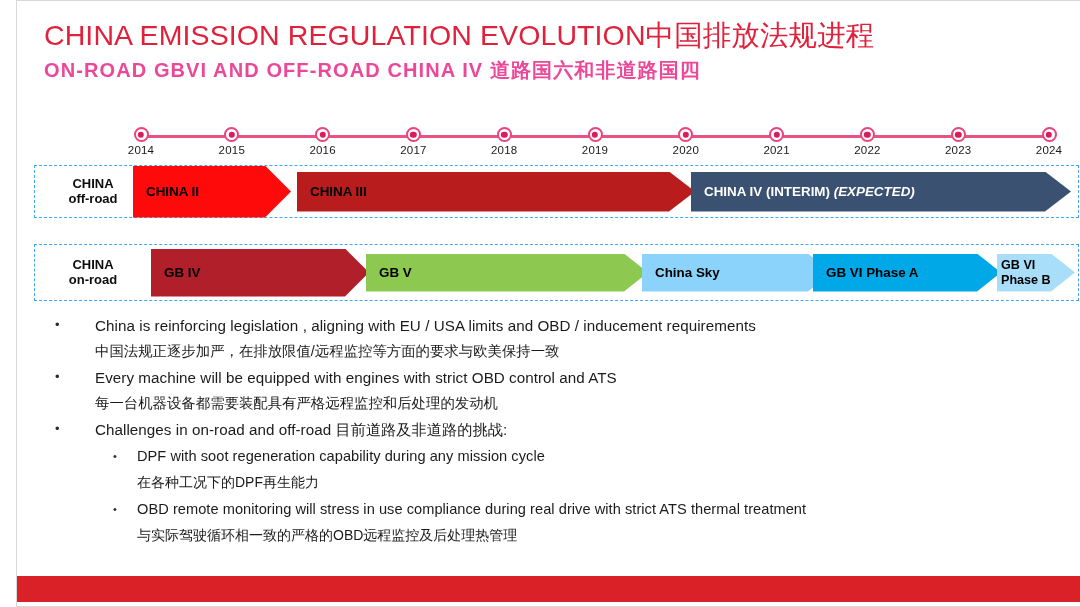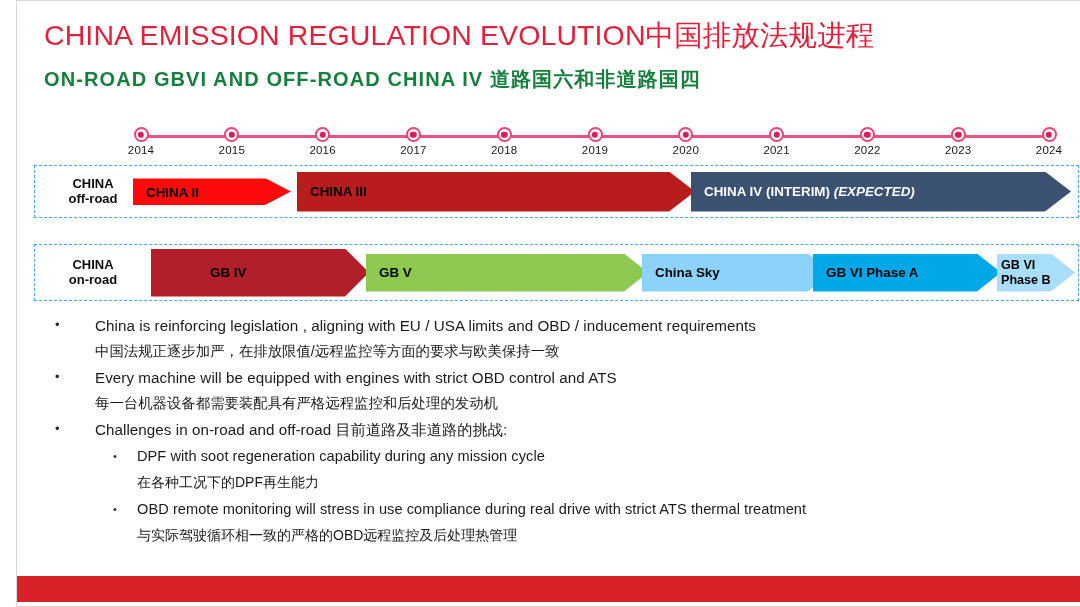--- a/index.html
+++ b/index.html
@@ -35,26 +35,25 @@
     color: #E0213C;
     font-weight: 400;
     white-space: nowrap;
     line-height: 1.15;
   }
   .title-sub {
     position: absolute;
     left: 27px;
     top: 57px;
     font-size: 20px;
-    color: #15803d;
+    color: #ec4899;
     font-weight: 700;
     letter-spacing: 1.1px;
     white-space: nowrap;
     line-height: 1.2;
-    margin-top: 9px;
   }
 
   
   .timeline {
     position: absolute;
     left: 118px;
     top: 126px;
     width: 920px;
     height: 34px;
   }
@@ -282,39 +281,39 @@
         </div>
       </div>
   </div>
 
   <div class="band band-offroad" style="border-color: rgb(63, 169, 245);">
     <div class="band-label">
       <span>CHINA</span><br>
       <span>off-road</span>
     </div>
     <div id="offroad-arrows">
-        <div class="arrow" style="left: 98px; width: 158px; height: 27px; background: rgb(255, 10, 10); color: rgb(0, 0, 0); clip-path: polygon(0px 0px, calc(100% - 26px) 0px, 100% 50%, calc(100% - 26px) 100%, 0px 100%); font-size: 13.4px;">
+        <div class="arrow" style="left: 98px; width: 158px; height: 52px; background: rgb(255, 10, 10); color: rgb(0, 0, 0); clip-path: polygon(0px 0px, calc(100% - 26px) 0px, 100% 50%, calc(100% - 26px) 100%, 0px 100%); font-size: 13.4px;">
           <span class="arrow-label">CHINA II</span>
         </div>
         <div class="arrow" style="left: 262px; width: 398px; height: 40px; background: #b91c1c; color: rgb(0, 0, 0); clip-path: polygon(0px 0px, calc(100% - 26px) 0px, 100% 50%, calc(100% - 26px) 100%, 0px 100%); font-size: 13.4px;">
           <span class="arrow-label">CHINA III</span>
         </div>
         <div class="arrow" style="left: 656px; width: 380px; height: 40px; background: rgb(59, 81, 114); color: rgb(255, 255, 255); clip-path: polygon(0px 0px, calc(100% - 26px) 0px, 100% 50%, calc(100% - 26px) 100%, 0px 100%); font-size: 13.4px;">
           <span class="arrow-label">CHINA IV (INTERIM) <span class="ital">(EXPECTED)</span></span>
         </div>
       </div>
   </div>
 
   <div class="band band-onroad" style="border-color: rgb(63, 169, 245);">
     <div class="band-label">
       <span>CHINA</span><br>
       <span>on-road</span>
     </div>
     <div id="onroad-arrows">
-        <div class="arrow" style="left: 116px; width: 218px; height: 48px; background: rgb(176, 31, 42); color: rgb(0, 0, 0); clip-path: polygon(0px 0px, calc(100% - 24px) 0px, 100% 50%, calc(100% - 24px) 100%, 0px 100%); font-size: 13.4px; padding-left: 46px;">
+        <div class="arrow" style="left: 116px; width: 218px; height: 48px; background: rgb(176, 31, 42); color: rgb(0, 0, 0); clip-path: polygon(0px 0px, calc(100% - 24px) 0px, 100% 50%, calc(100% - 24px) 100%, 0px 100%); font-size: 13.4px;">
           <span class="arrow-label">GB IV</span>
         </div>
         <div class="arrow" style="left: 331px; width: 282px; height: 38px; background: rgb(141, 201, 81); color: rgb(0, 0, 0); clip-path: polygon(0px 0px, calc(100% - 24px) 0px, 100% 50%, calc(100% - 24px) 100%, 0px 100%); font-size: 13.4px;">
           <span class="arrow-label">GB V</span>
         </div>
         <div class="arrow" style="left: 607px; width: 190px; height: 38px; background: rgb(139, 211, 250); color: rgb(0, 0, 0); clip-path: polygon(0px 0px, calc(100% - 24px) 0px, 100% 50%, calc(100% - 24px) 100%, 0px 100%); font-size: 13.4px;">
           <span class="arrow-label">China Sky</span>
         </div>
         <div class="arrow" style="left: 778px; width: 188px; height: 38px; background: rgb(0, 168, 232); color: rgb(0, 0, 0); clip-path: polygon(0px 0px, calc(100% - 24px) 0px, 100% 50%, calc(100% - 24px) 100%, 0px 100%); font-size: 13.4px;">
           <span class="arrow-label">GB VI Phase A</span>

